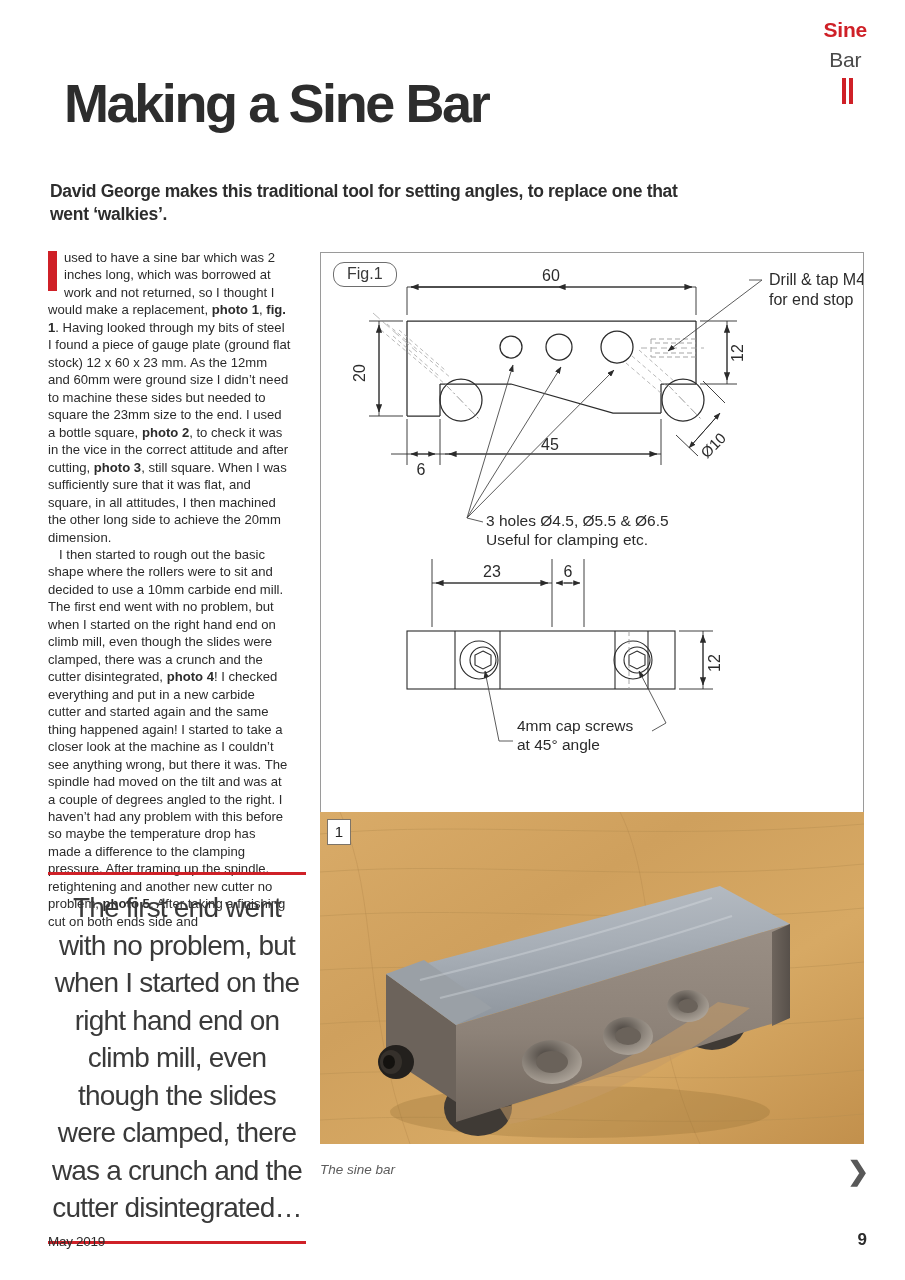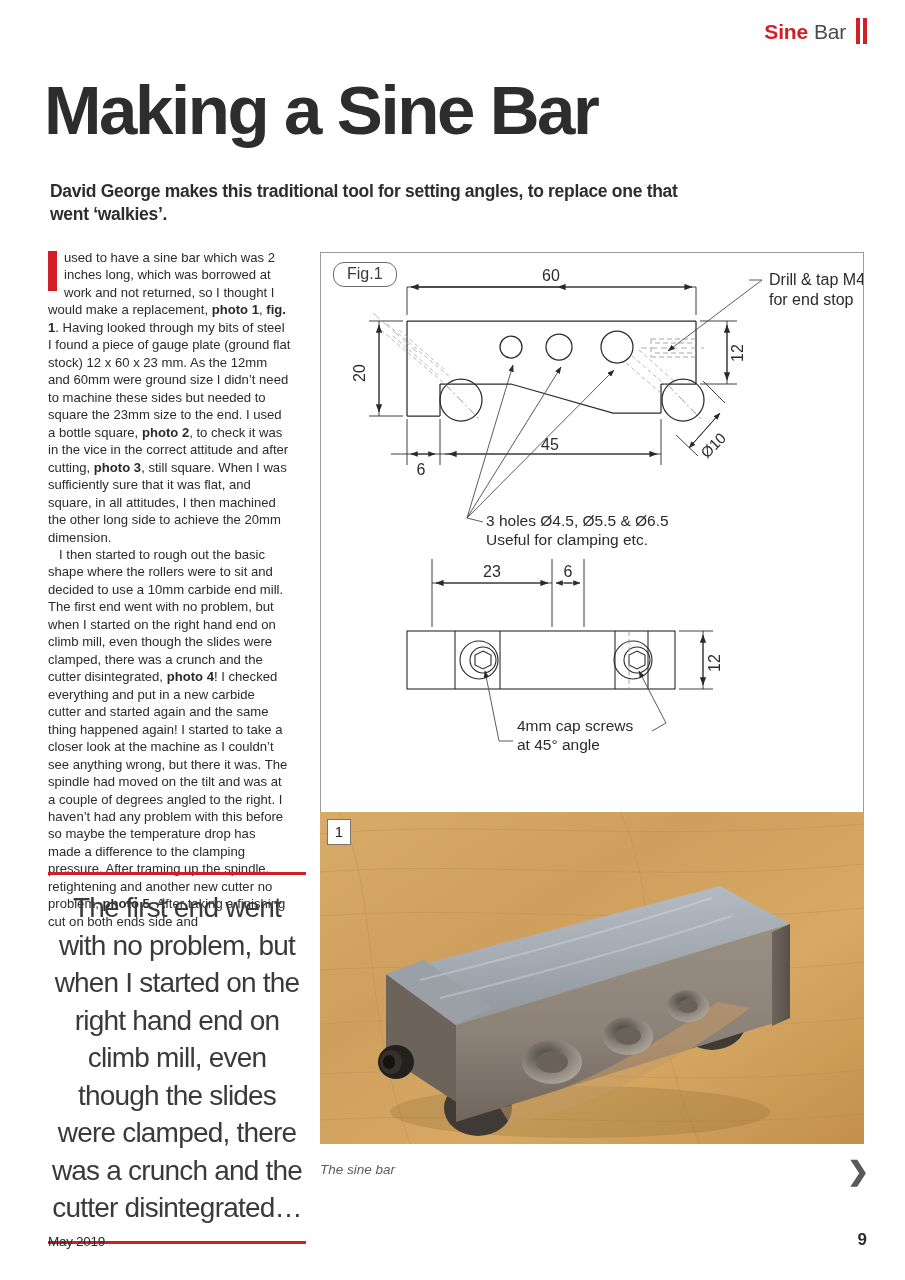--- a/index.html
+++ b/index.html
@@ -16,46 +16,47 @@
     font-family: "Liberation Sans", sans-serif;
     overflow: hidden;
   }
 
   
   .runhead {
     position: absolute;
     top: 18px;
     right: 38px;
     display: flex;
-    align-items: flex-end;
+    align-items: center;
     gap: 6px;
     font-size: 21px;
     font-weight: bold;
     letter-spacing: -0.2px;
+    flex-direction: column;
   }
   .runhead .rh-sine { color: #cf2027; }
   .runhead .rh-bar  { color: #4a4a4a; font-weight: normal; }
   .runhead .rh-bars {
     display: inline-flex;
     gap: 3px;
     margin-left: 4px;
   }
   .runhead .rh-bars i {
     display: block;
     width: 4px;
     height: 26px;
     background: #cf2027;
   }
 
   
   .headline {
     position: absolute;
-    left: 44px;
+    left: 64px;
     top: 78px;
-    font-size: 69px;
+    font-size: 54px;
     line-height: 0.96;
     font-weight: bold;
     color: #2d2d2d;
     letter-spacing: -2.4px;
     font-family: "Liberation Sans", sans-serif;
     white-space: nowrap;
   }
   .standfirst {
     position: absolute;
     left: 50px;

